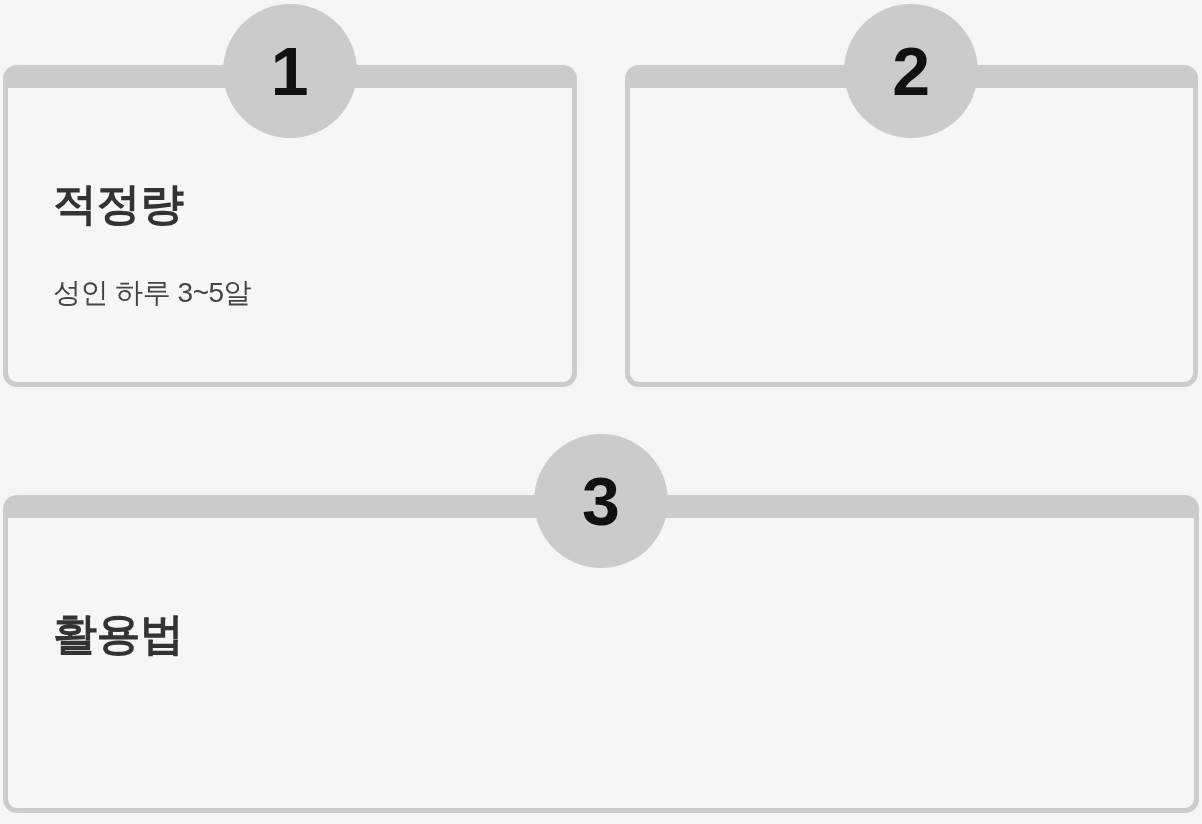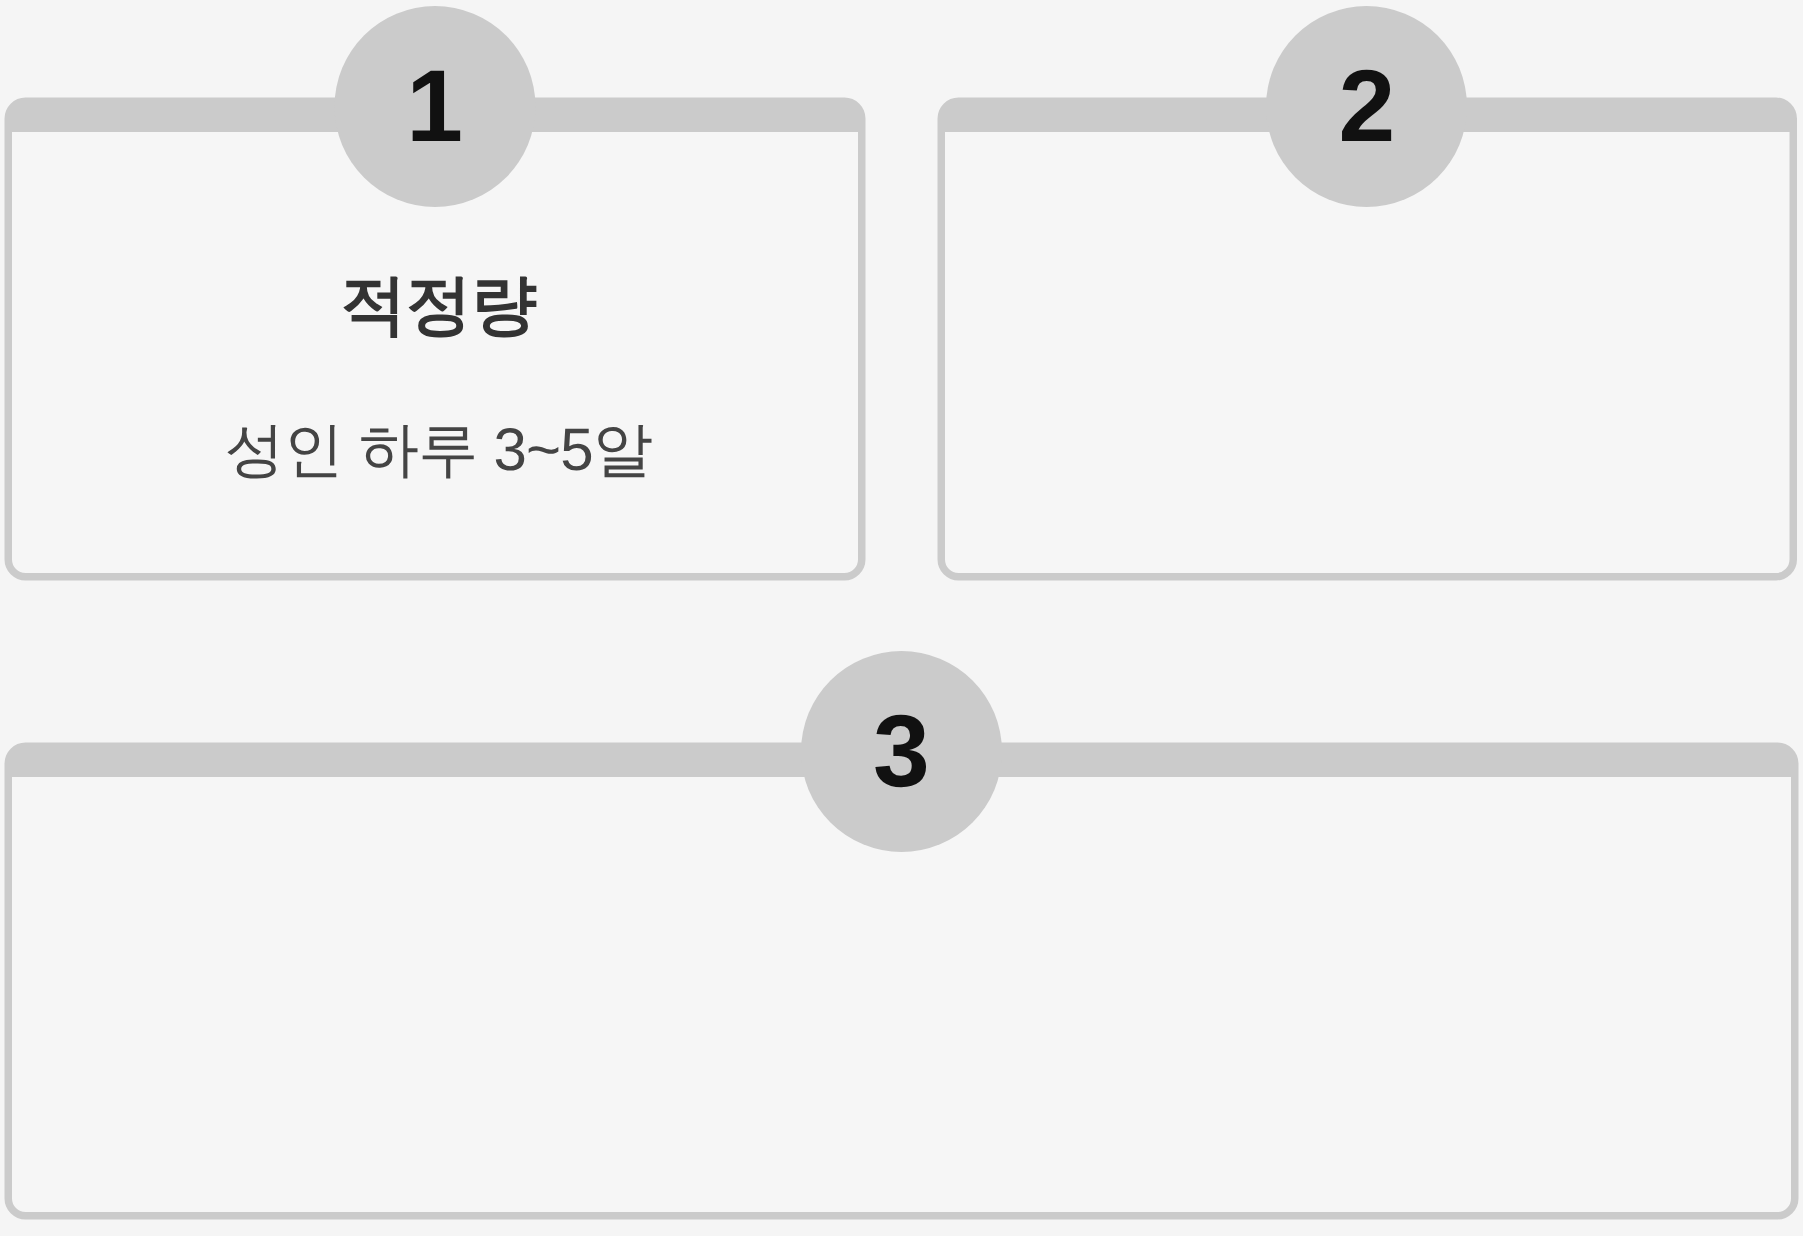--- a/index.html
+++ b/index.html
@@ -49,33 +49,32 @@
     display: flex;
     align-items: center;
     justify-content: center;
     font-size: 68px;
     font-weight: 800;
     color: #111111;
     line-height: 1;
   }
   .card-content {
     padding: 88px 40px 0 45px;
-    text-align: center;
   }
   .card-title {
     margin: 0;
     font-size: 44px;
     line-height: 1.25;
     font-weight: 800;
     color: #333333;
     letter-spacing: -0.5px;
   }
   .card-desc {
     margin: 44px 0 0 0;
-    font-size: 40px;
+    font-size: 28px;
     line-height: 1.25;
     font-weight: 400;
     color: #444444;
     letter-spacing: -0.5px;
   }
 </style>
 </head>
 <body>
 
 <div class="row row-top">
@@ -94,16 +93,17 @@
     </div>
   </div>
 
 </div>
 
 <div class="row row-bottom">
 
   <div class="card card-wide">
     <div class="badge">3</div>
     <div class="card-content">
+      <h2 class="card-title">활용법</h2>
     </div>
   </div>
 
 </div>
 
 </body></html>

